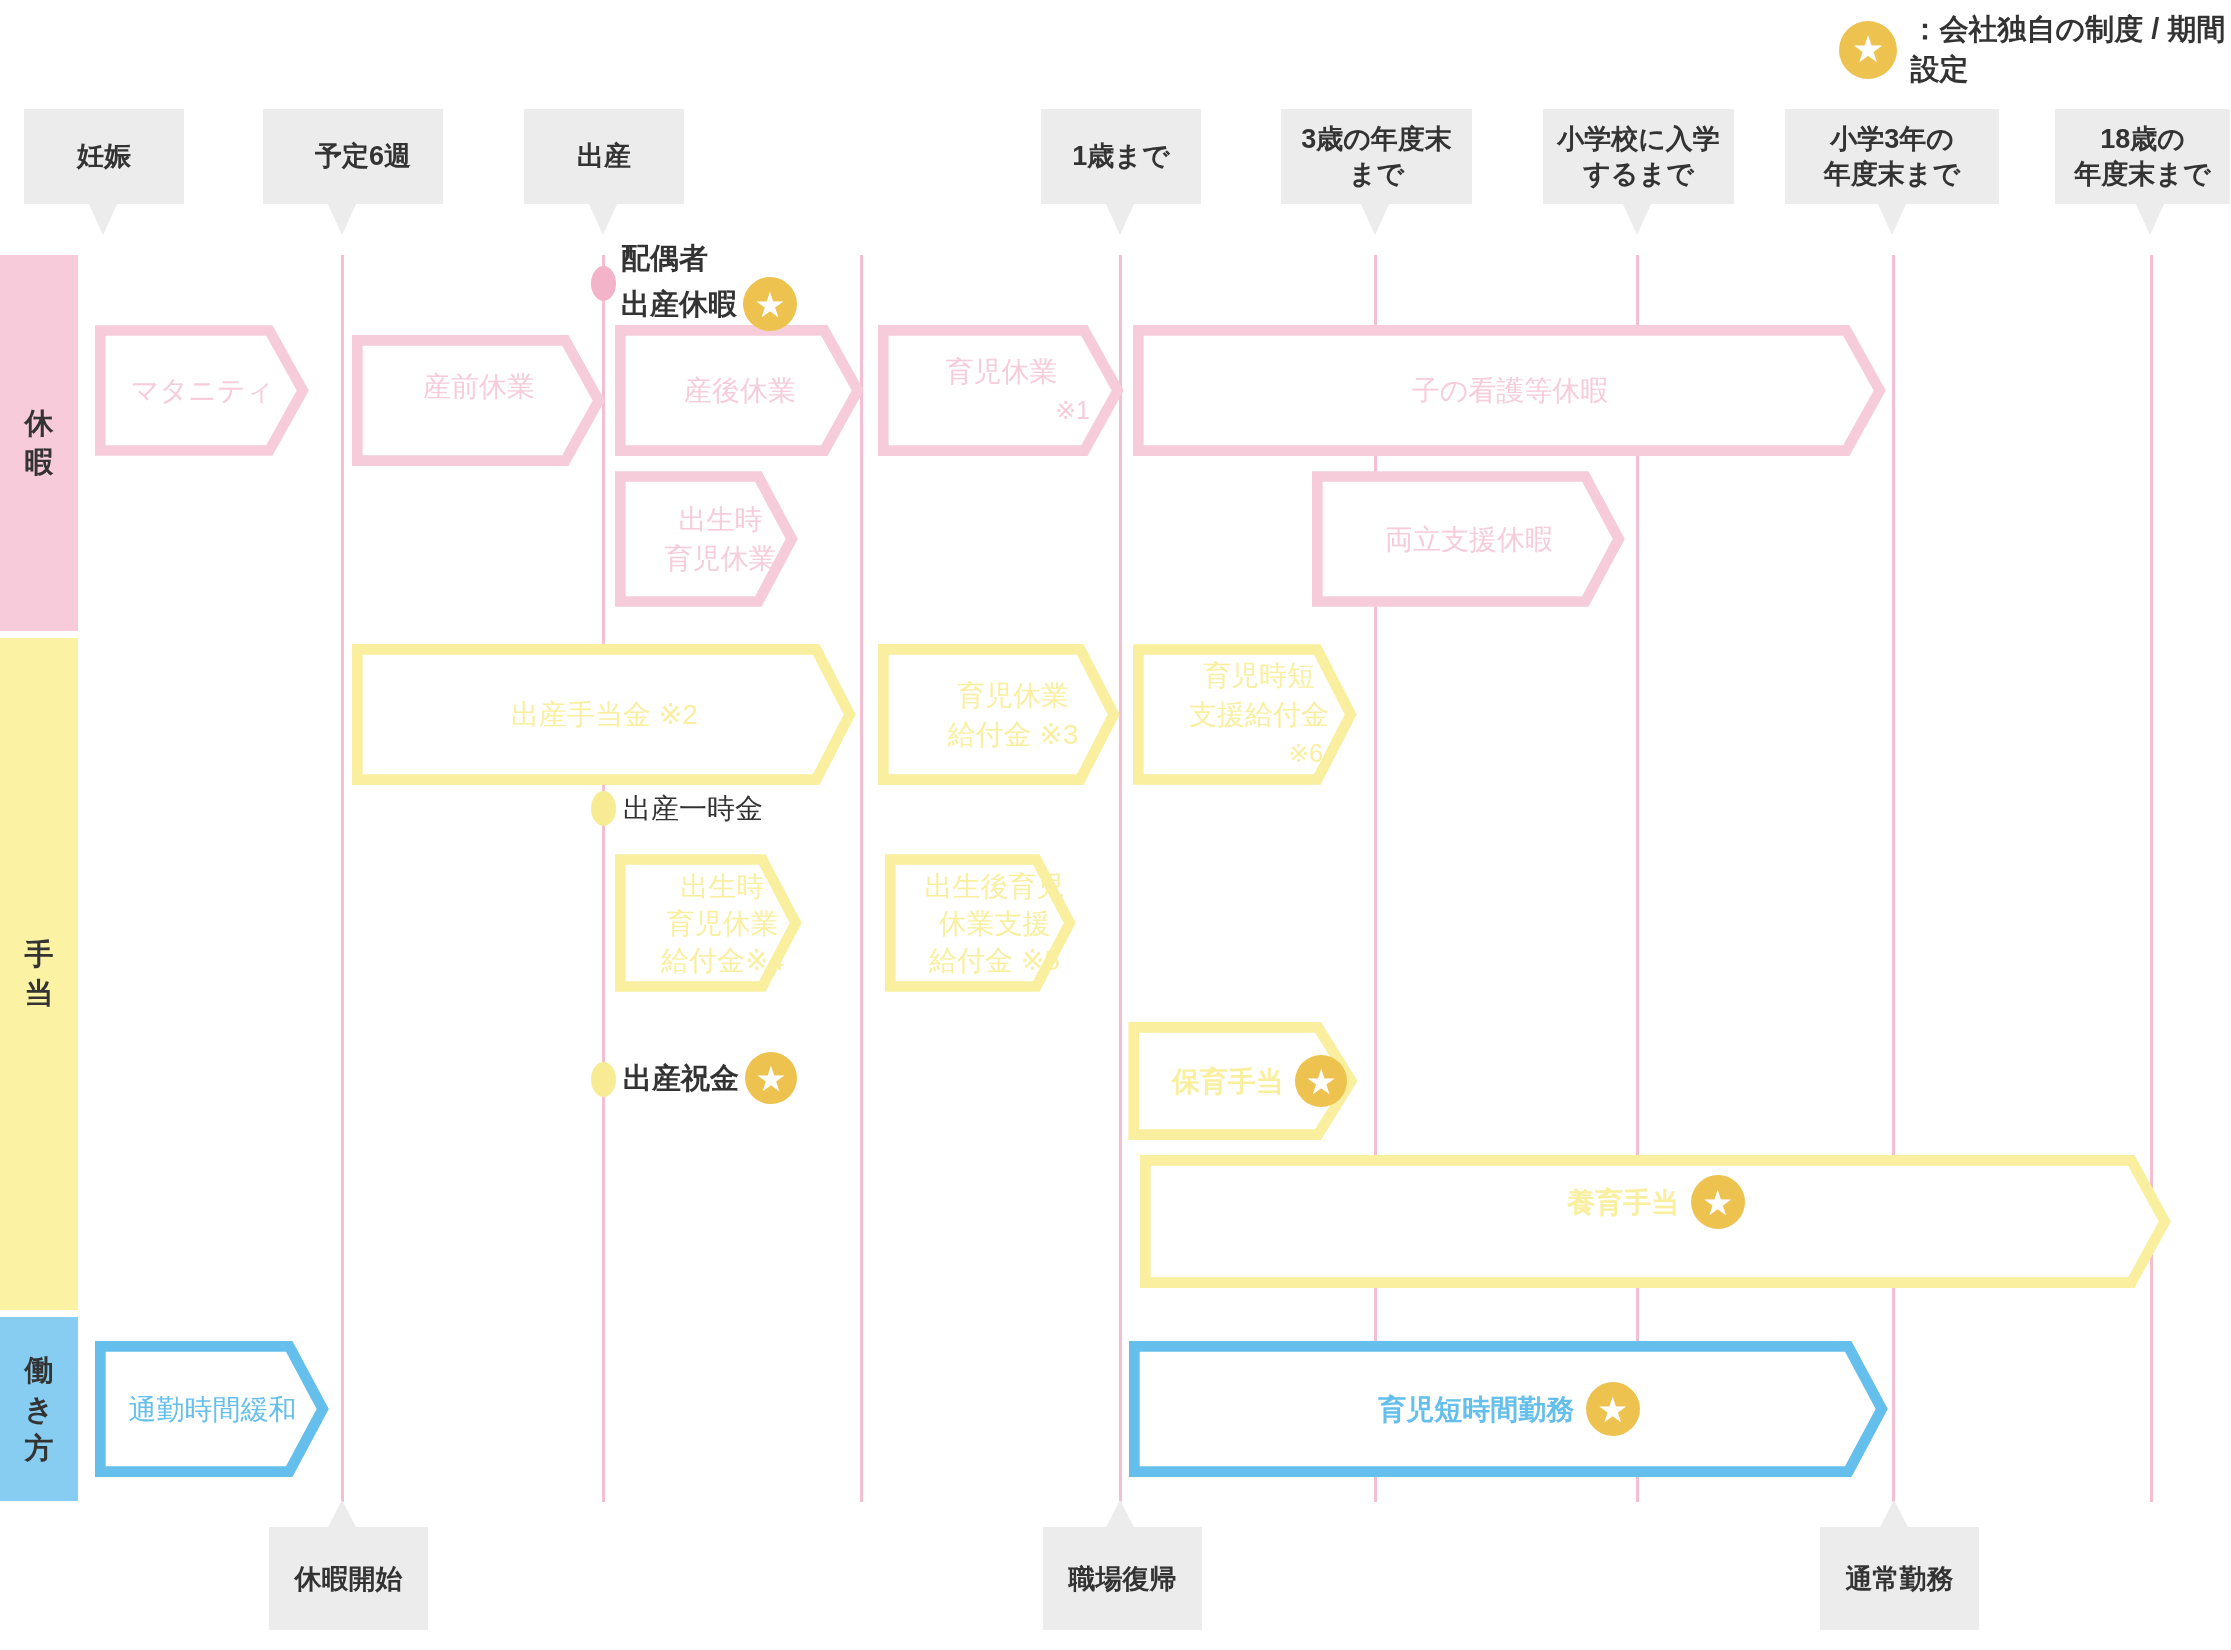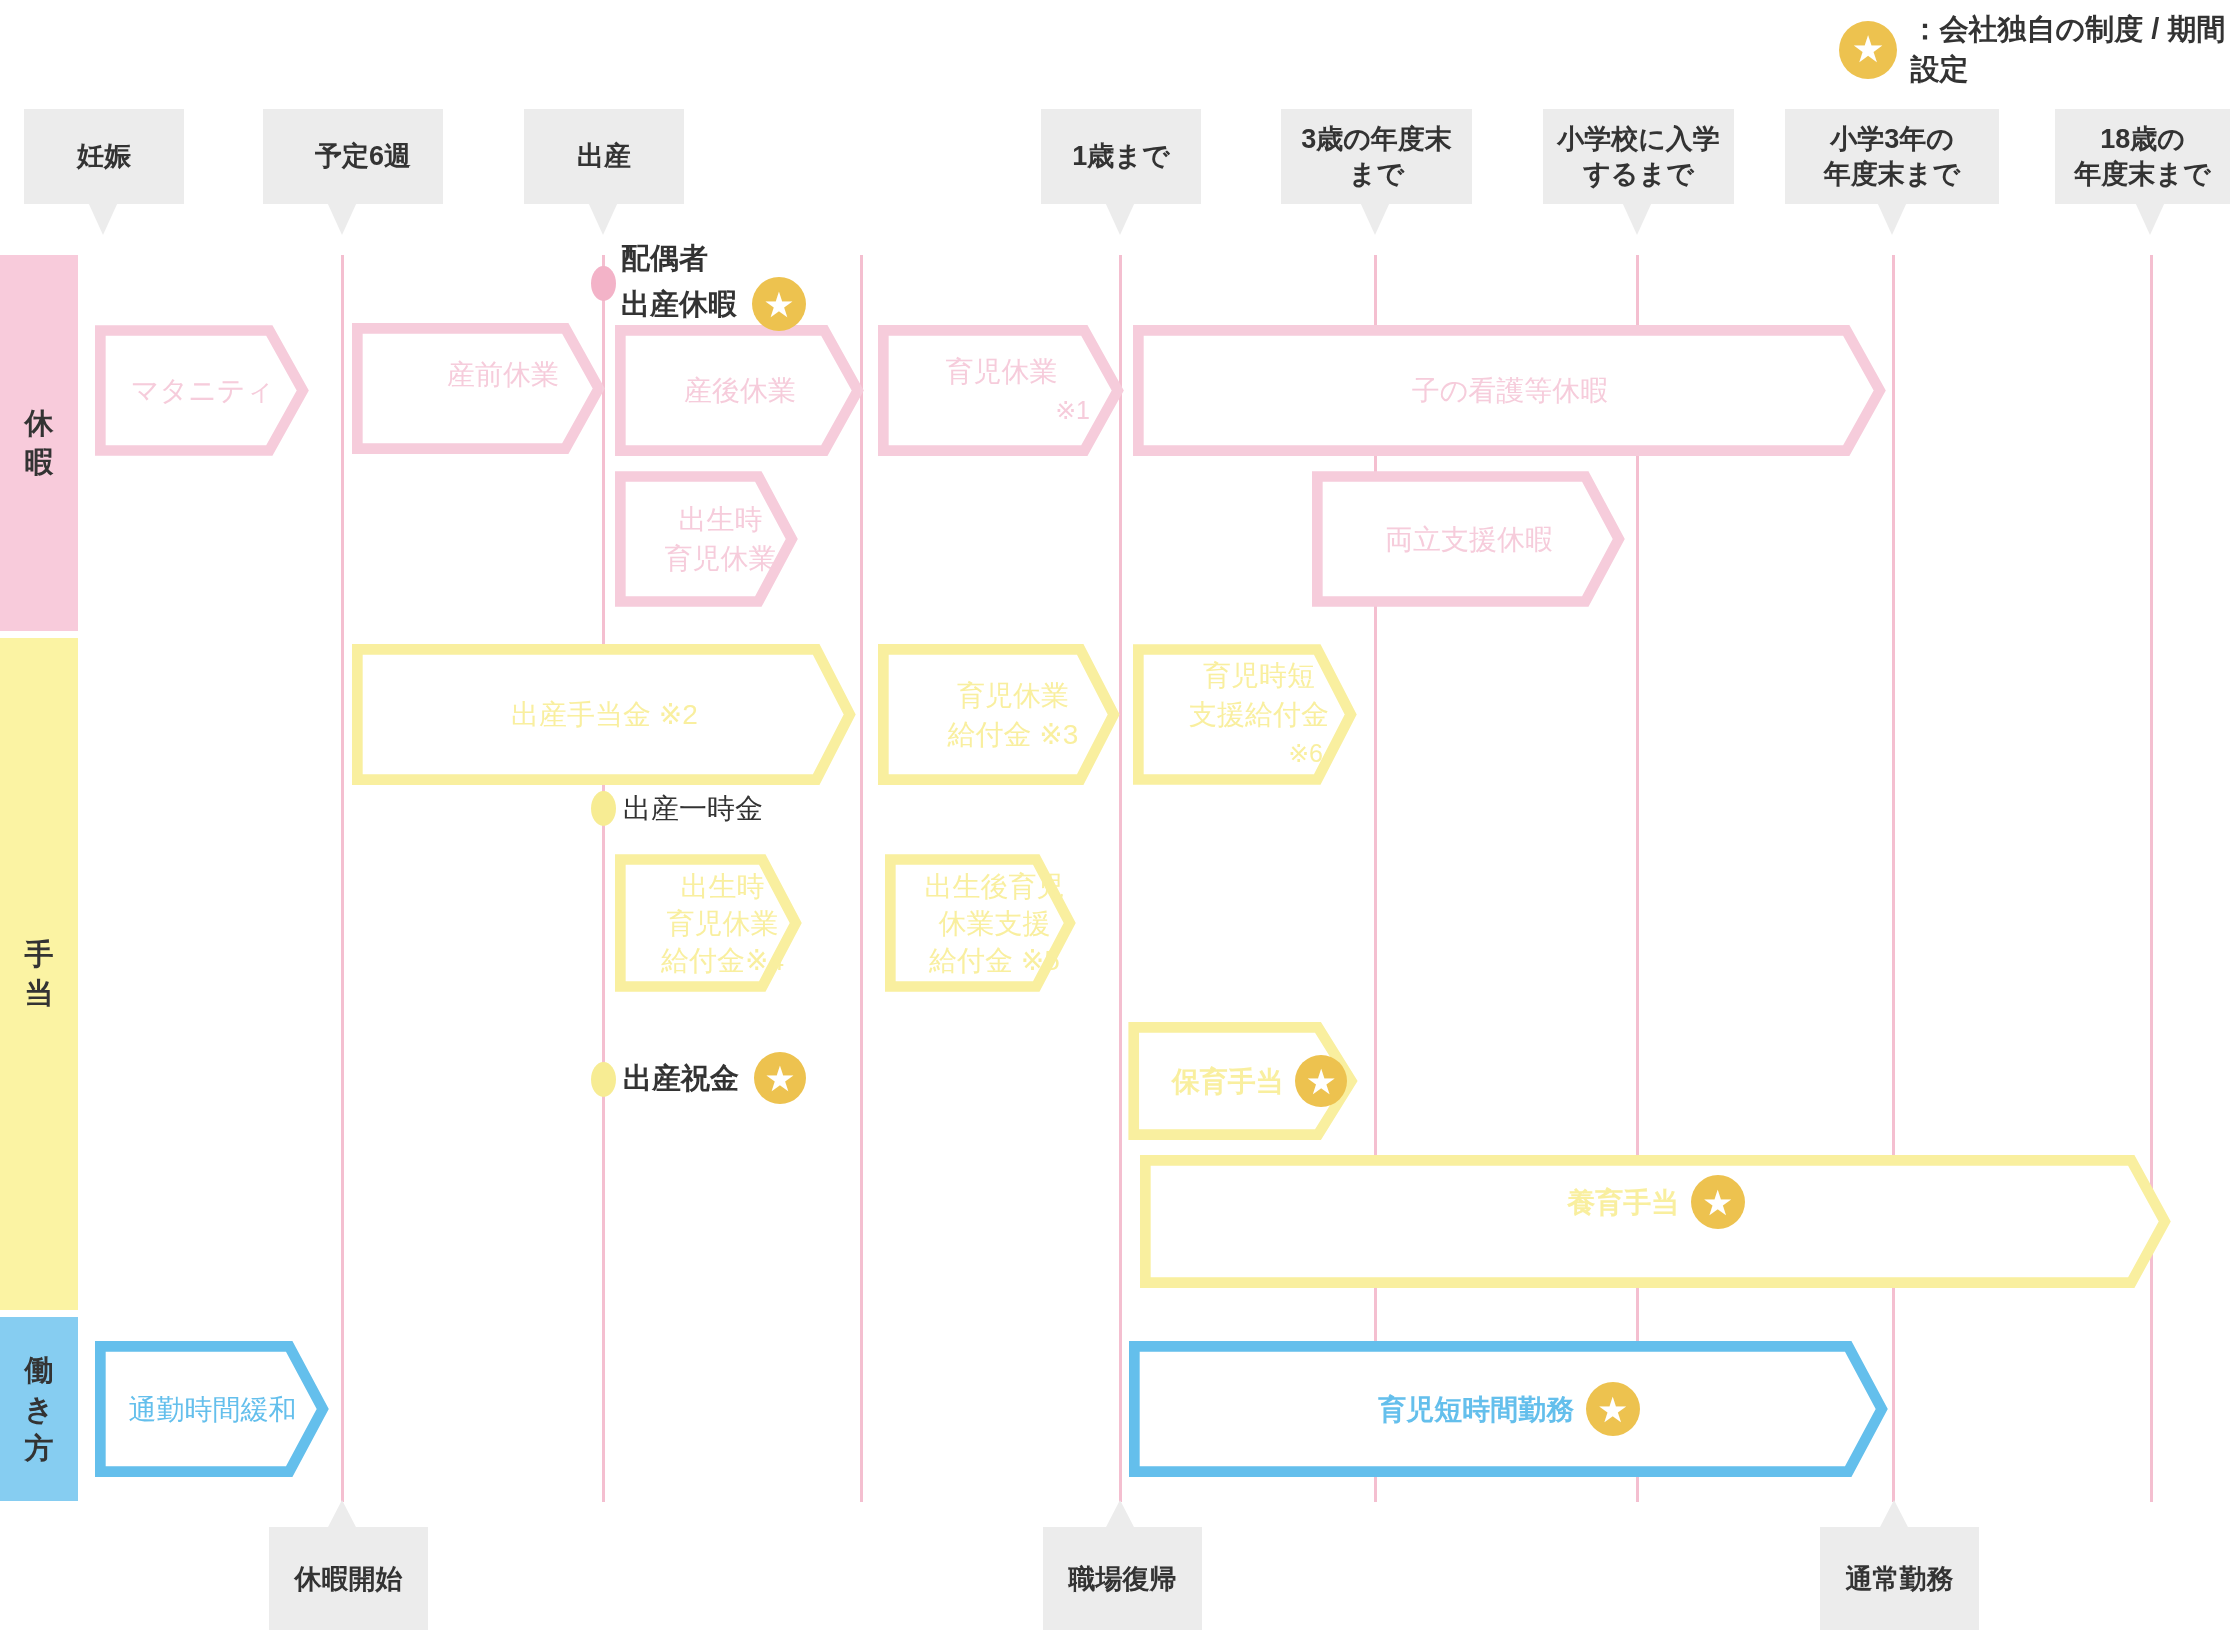--- a/index.html
+++ b/index.html
@@ -53,21 +53,21 @@
   .badge{display:inline-flex;align-items:center;justify-content:center;
     width:54px;height:54px;border-radius:50%;background:var(--gold);
     color:#ffffff;font-size:35px;flex:0 0 auto;}
   .badge-lg{width:58px;height:58px;font-size:37px;}
   
   .dot{position:absolute;width:25px;height:35px;border-radius:50%;z-index:3;}
   .dot-pink{background:var(--pinkDot);}
   .dot-yellow{background:var(--yellowDot);}
   
   .note{position:absolute;z-index:3;font-size:28px;line-height:37px;}
-  .note .inline-row{gap:15px;}
+  .note .inline-row{gap:6px;}
   
   .legend{position:absolute;top:9.7px;left:1839px;display:flex;align-items:center;gap:13.6px;
     font-size:29px;font-weight:700;z-index:3;}
 </style>
 </head>
 <body>
 
 <div class="legend">
   <span class="badge badge-lg">★</span>
   <span>：会社独自の制度 / 期間設定</span>
@@ -137,21 +137,21 @@
 </div>
 
 <div class="abox c-pink" style="left:95px;top:325px;width:215px;height:131px;">
     <svg class="shape" width="215" height="131" viewBox="0 0 222 135">
       <polygon points="5.5,5.5 180,5.5 214.5,67.5 180,129.5 5.5,129.5" fill="#ffffff" stroke="currentColor" stroke-width="11" stroke-linejoin="miter"></polygon>
     </svg>
   <div class="lbl">
       <span>マタニティ</span>
     </div>
 </div>
-<div class="abox c-pink" style="left:352px;top:323px;width:254px;height:102px;padding-left:48px;">
+<div class="abox c-pink" style="left:352px;top:335px;width:254px;height:102px;">
     <svg class="shape" width="254" height="131" viewBox="0 0 262 135">
       <polygon points="5.5,5.5 220,5.5 254.5,67.5 220,129.5 5.5,129.5" fill="#ffffff" stroke="currentColor" stroke-width="11" stroke-linejoin="miter"></polygon>
     </svg>
   <div class="lbl">
       <span>産前休業</span>
     </div>
 </div>
 <div class="abox c-pink" style="left:615px;top:325px;width:250px;height:131px;">
     <svg class="shape" width="250" height="131" viewBox="0 0 258 135">
       <polygon points="5.5,5.5 216,5.5 250.5,67.5 216,129.5 5.5,129.5" fill="#ffffff" stroke="currentColor" stroke-width="11" stroke-linejoin="miter"></polygon>

